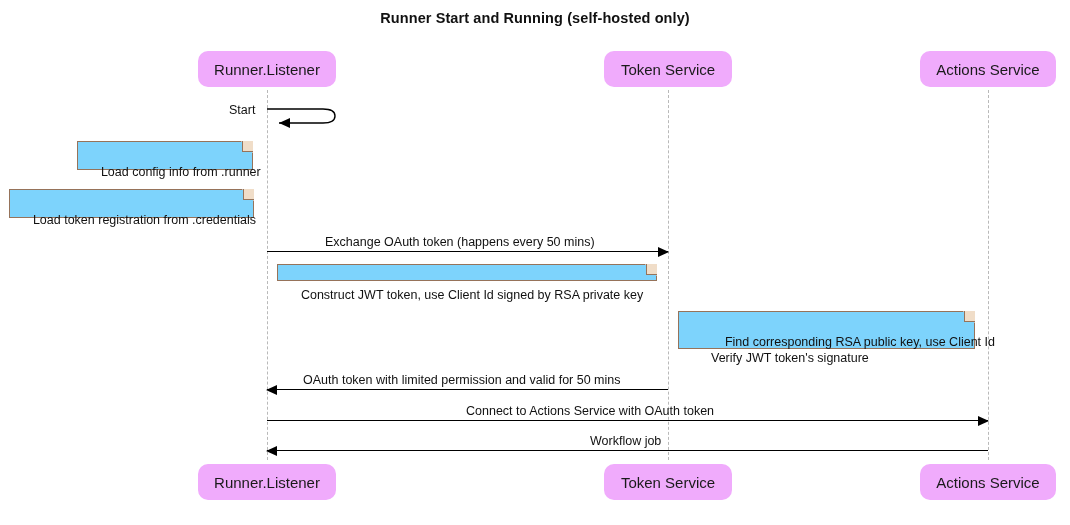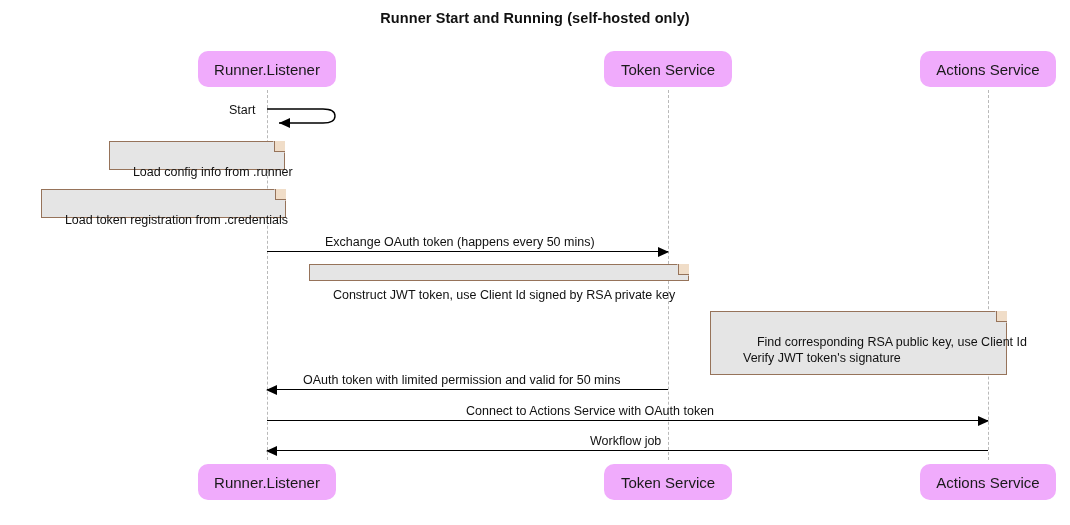--- a/index.html
+++ b/index.html
@@ -55,30 +55,29 @@
     justify-content: center;
     font-size: 15px;
     color: #1a1a1a;
     z-index: 5;
     white-space: nowrap;
   }
 
   
   .note {
     position: absolute;
-    background: #e5e5e5;
+    background: #7dd3fc;
     border: 1px solid #96735a;
     box-sizing: border-box;
     z-index: 6;
     font-size: 12.5px;
     line-height: 16px;
     color: #111111;
     padding: 6px 9px 6px 9px;
     white-space: pre;
-    margin-left: 32px;
   }
   .note .fold {
     position: absolute;
     top: -1px;
     right: -1px;
     width: 11px;
     height: 11px;
     background: #f0ddc8;
     border-left: 1px solid #96735a;
     border-bottom: 1px solid #96735a;
@@ -170,21 +169,21 @@
   <div class="msg" style="left:267px; top:251px; width:401px;">
     <span class="arrowhead right"></span>
   </div>
 
   <div class="note" style="left:277px; top:264px; width:380px; height:17px;">
     <span>Construct JWT token, use Client Id signed by RSA private key</span>
     <span class="fold-cover"></span>
     <span class="fold"></span>
   </div>
 
-  <div class="note" style="left:678px; top:311px; width:297px; height:64px;padding-left:32px;">
+  <div class="note" style="left:678px; top:311px; width:297px; height:38px;padding-left:32px;">
     <span>Find corresponding RSA public key, use Client Id
 Verify JWT token's signature</span>
     <span class="fold-cover"></span>
     <span class="fold"></span>
   </div>
 
   <div class="msg-label" style="left:303px; top:373px;">OAuth token with limited permission and valid for 50 mins</div>
   <div class="msg" style="left:267px; top:389px; width:401px;">
     <span class="arrowhead left"></span>
   </div>

